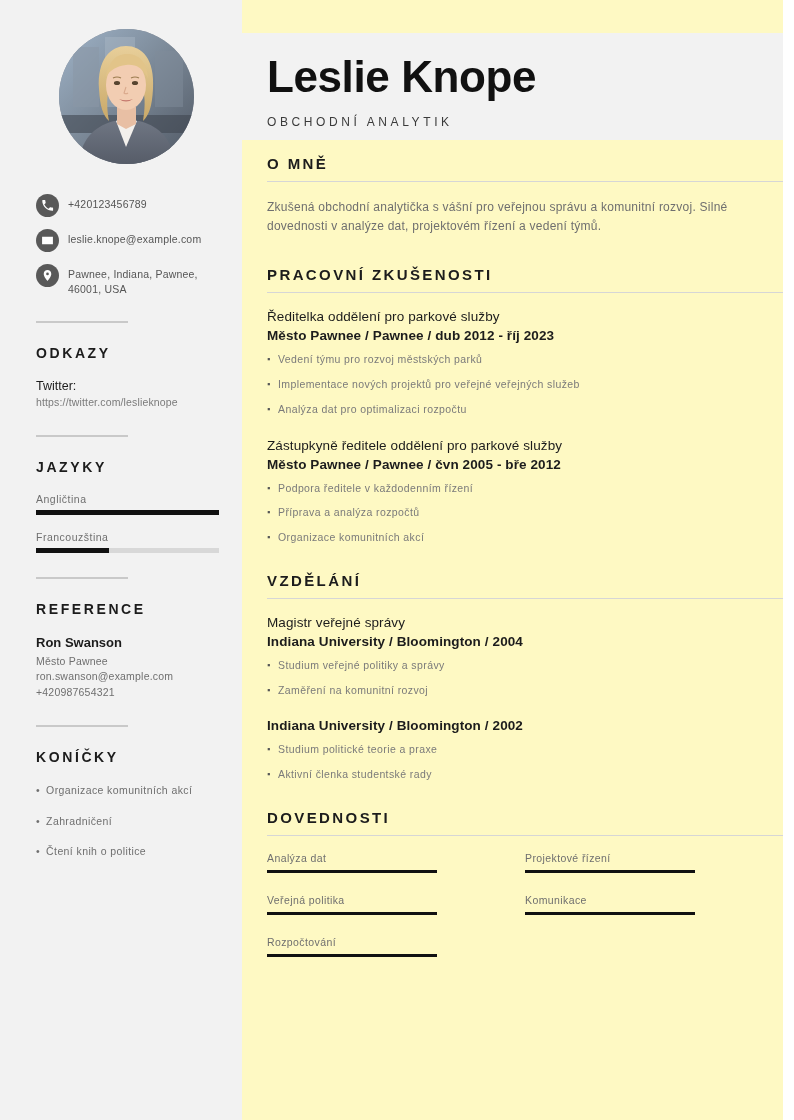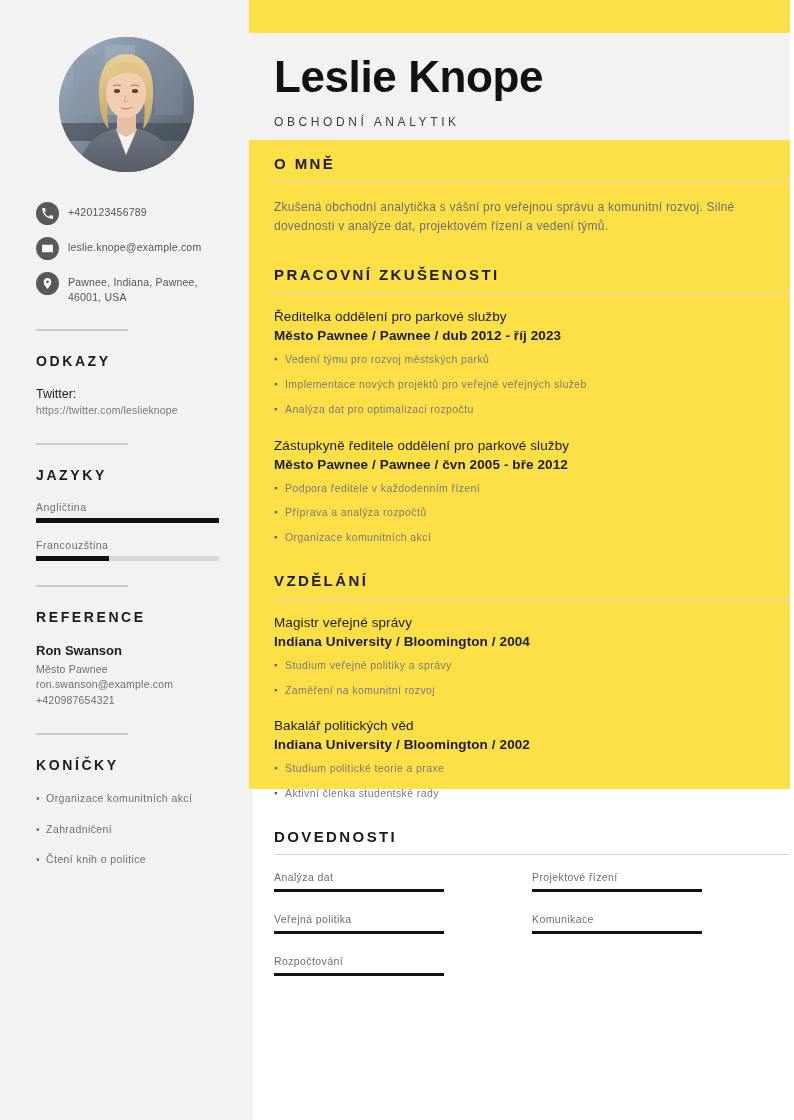--- a/index.html
+++ b/index.html
@@ -21,21 +21,21 @@
 
   
   .sidebar {
     position: absolute;
     left: 0;
     top: 0;
     width: 253px;
     height: 1120px;
     background: #f2f2f2;
     box-sizing: border-box;
-    padding: 12px 36px;
+    padding: 4px 36px;
   }
   .photo-wrap {
     margin: 25px auto 0 auto;
     width: 135px;
     height: 135px;
   }
   .photo {
     width: 135px;
     height: 135px;
     border-radius: 50%;
@@ -141,25 +141,25 @@
     letter-spacing: 0.4px;
   }
   .hobby-bullet {
     margin-right: 6px;
     color: #6f6f6f;
   }
 
   
   .main {
     position: absolute;
-    left: 249px;
+    left: 242px;
     top: 0;
     width: 541px;
-    height: 789px;
-    background: #fde047;
+    height: 1120px;
+    background: #fef9c3;
   }
   .header-band {
     position: absolute;
     left: 0;
     top: 33px;
     width: 541px;
     height: 107px;
     background: #f2f2f2;
     box-sizing: border-box;
     padding-left: 25px;
@@ -467,21 +467,20 @@
             <span class="bullet-dot">▪</span>
             <span>Studium veřejné politiky a správy</span>
           </div>
           <div class="bullet-row">
             <span class="bullet-dot">▪</span>
             <span>Zaměření na komunitní rozvoj</span>
           </div>
         </div>
 
         <div class="entry">
-          <div class="entry-title">Bakalář politických věd</div>
           <div class="entry-meta">Indiana University / Bloomington / 2002</div>
           <div class="bullet-row">
             <span class="bullet-dot">▪</span>
             <span>Studium politické teorie a praxe</span>
           </div>
           <div class="bullet-row">
             <span class="bullet-dot">▪</span>
             <span>Aktivní členka studentské rady</span>
           </div>
         </div>

